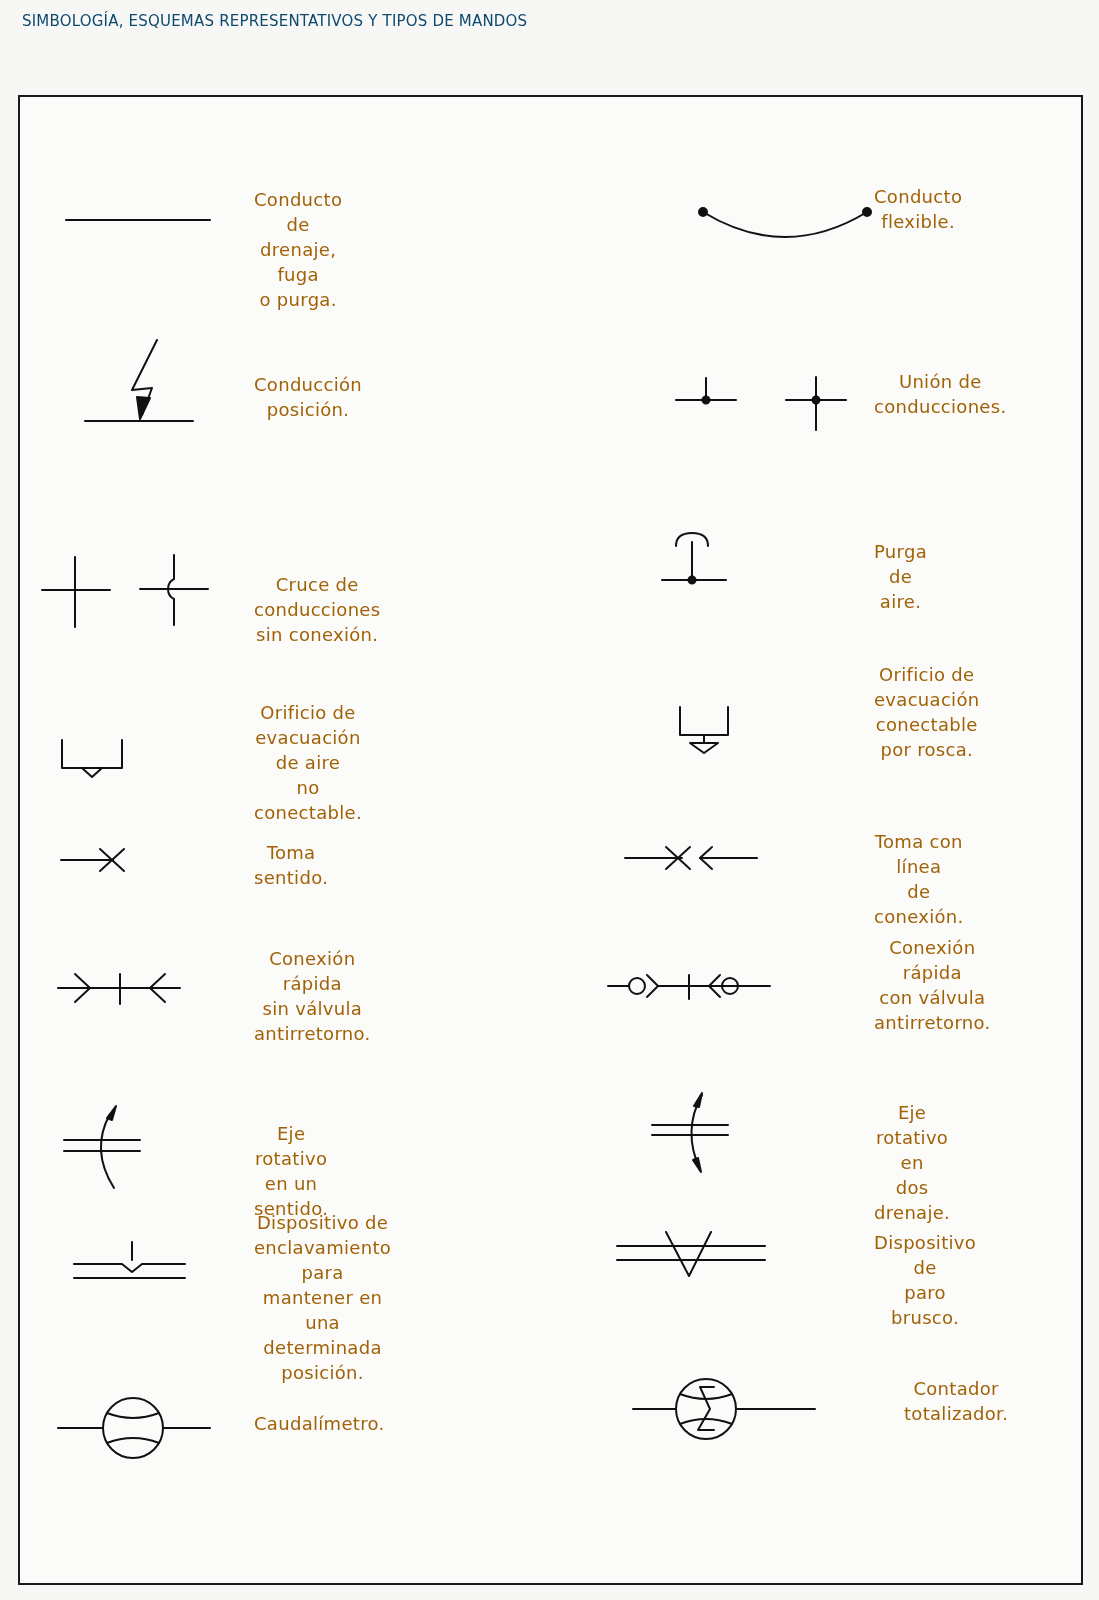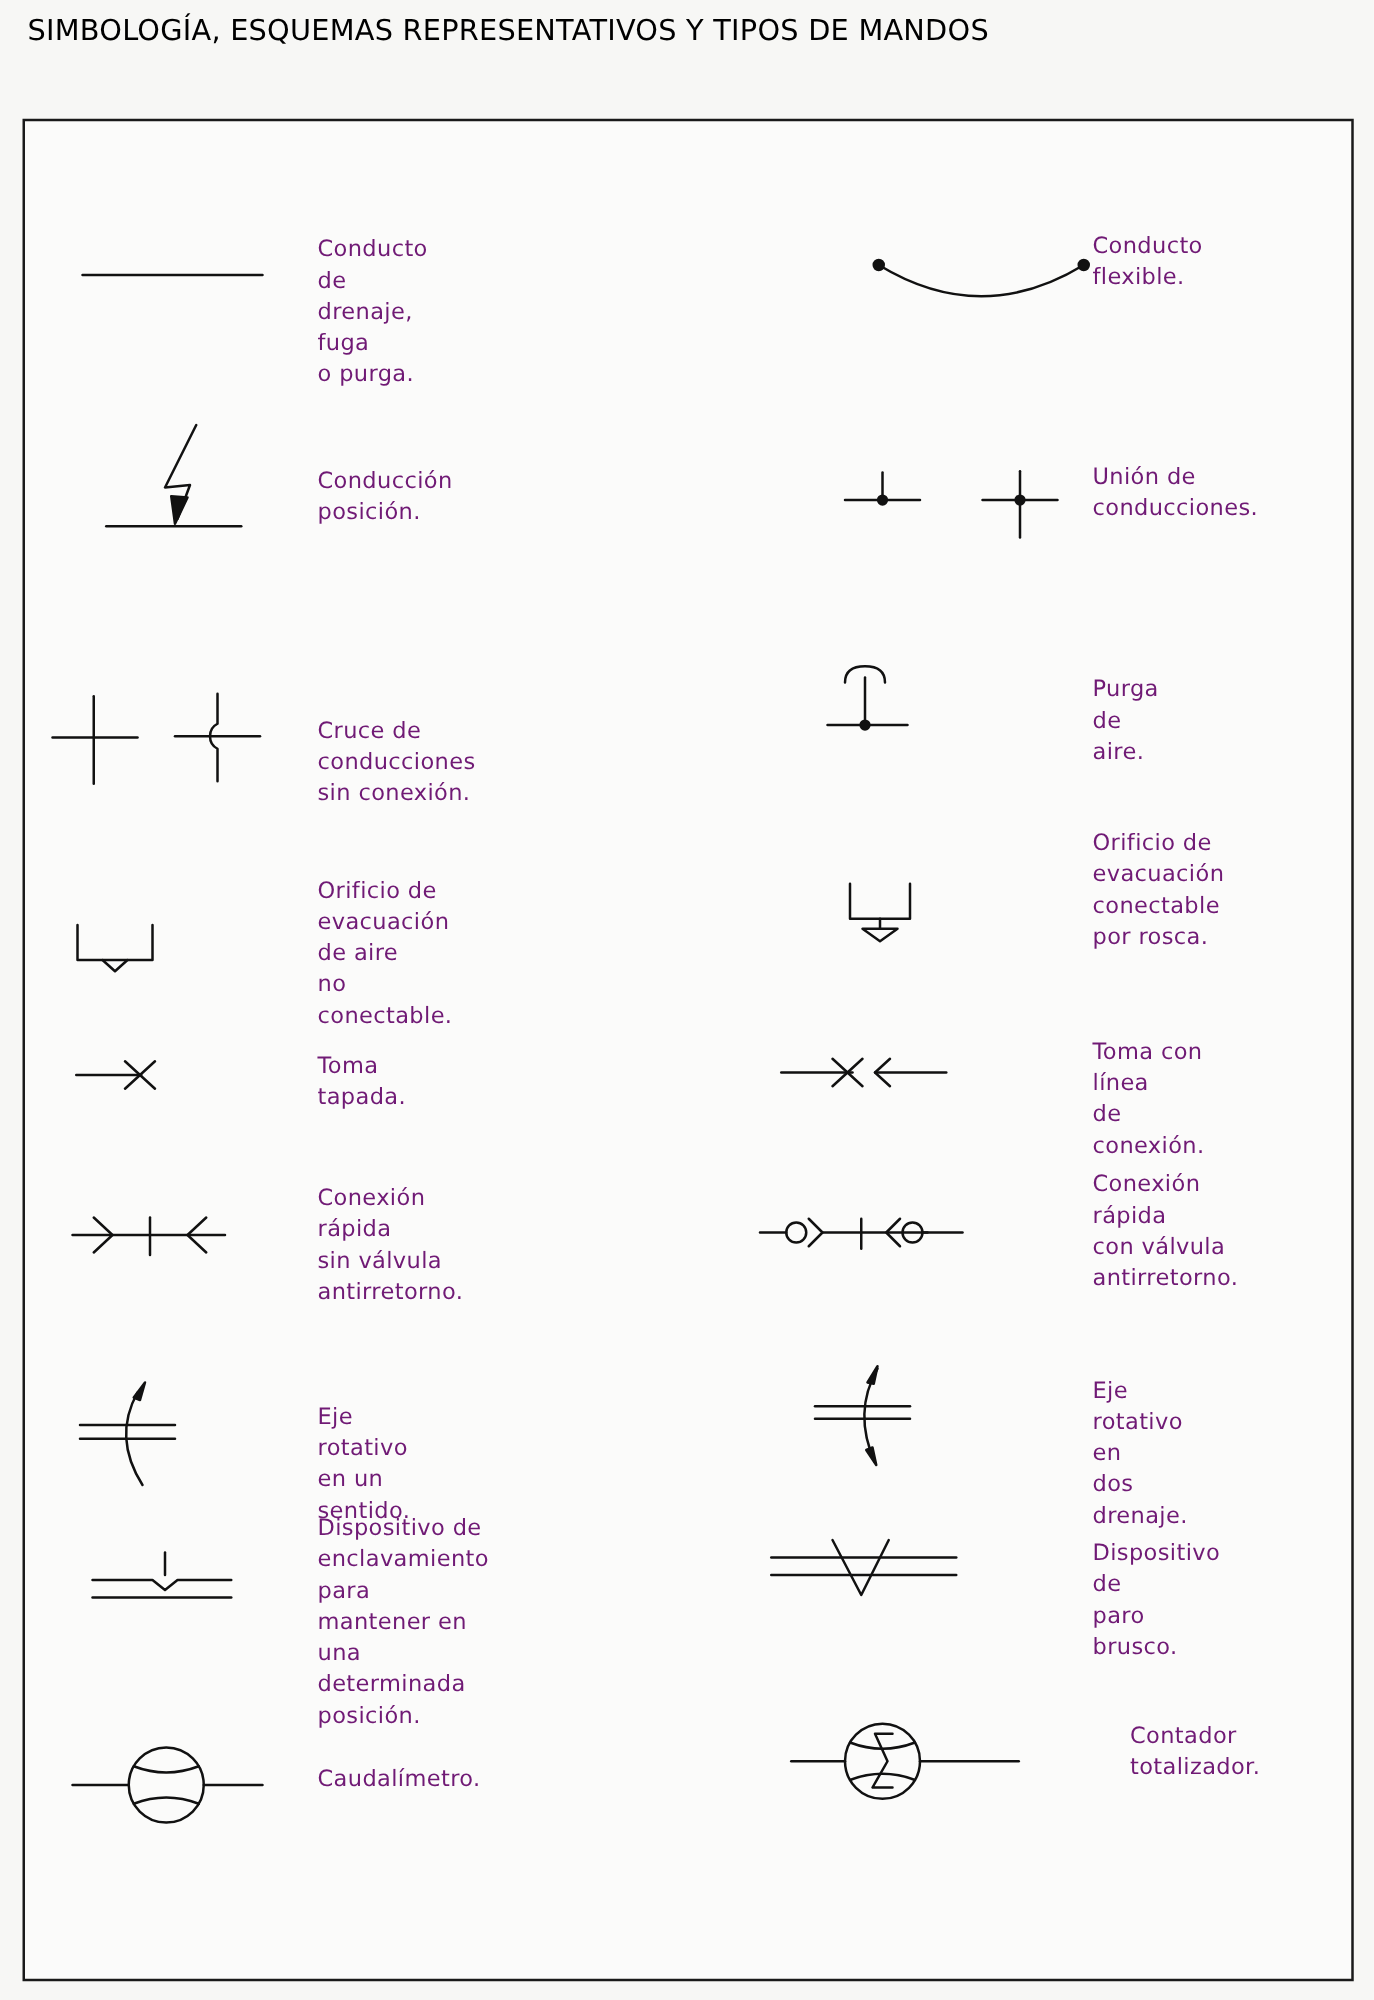--- a/index.html
+++ b/index.html
@@ -4,31 +4,31 @@
 <style>
   html, body { margin: 0; padding: 0; }
   body {
     width: 1099px; height: 1600px; position: relative; overflow: hidden;
     background: #f7f7f5;
     font-family: "DejaVu Sans", sans-serif;
     color: #111;
   }
   .page-title {
     position: absolute; left: 22px; top: 12px;
-    font-size: 23px; letter-spacing: 0.2px; color: #000000; text-align: right;
+    font-size: 15px; letter-spacing: 0.2px; color: #0c4a6e; text-align: right;
   }
   .frame {
     position: absolute; left: 18px; top: 95px; width: 1065px; height: 1490px;
     border: 2px solid #1a1a1a; box-sizing: border-box;
     background: #fbfbfa;
   }
   .entry { position: absolute; }
   .label {
     position: absolute; font-size: 18px; line-height: 25px; white-space: pre-line;
-    color: #701a75; letter-spacing: 0.3px;
+    color: #a16207; letter-spacing: 0.3px; text-align: center;
   }
   svg.sym { position: absolute; overflow: visible; }
   svg.sym * { stroke: #111; stroke-width: 2; fill: none; stroke-linecap: round; stroke-linejoin: round; }
   svg.sym .fill { fill: #111; }
 </style>
 </head>
 <body>
 
 <div class="page-title">SIMBOLOGÍA, ESQUEMAS REPRESENTATIVOS Y TIPOS DE MANDOS</div>
 
@@ -75,21 +75,21 @@
 de aire
 no conectable.</div>
 </div>
 
 <div class="entry">
   <svg class="sym" style="left:58px;top:845px" width="75" height="30">
     <line x1="3" y1="15" x2="55" y2="15"></line>
     <line x1="42" y1="4" x2="66" y2="26"></line>
     <line x1="42" y1="26" x2="66" y2="4"></line>
   </svg>
-  <div class="label" style="left:254px;top:840px">Toma tapada.</div>
+  <div class="label" style="left:254px;top:840px">Toma sentido.</div>
 </div>
 
 <div class="entry">
   <svg class="sym" style="left:55px;top:970px" width="130" height="40">
     <line x1="3" y1="18" x2="125" y2="18"></line>
     <polyline points="20,4 35,18 20,32"></polyline>
     <line x1="65" y1="4" x2="65" y2="34"></line>
     <polyline points="110,4 95,18 110,32"></polyline>
   </svg>
   <div class="label" style="left:254px;top:946px">Conexión rápida

